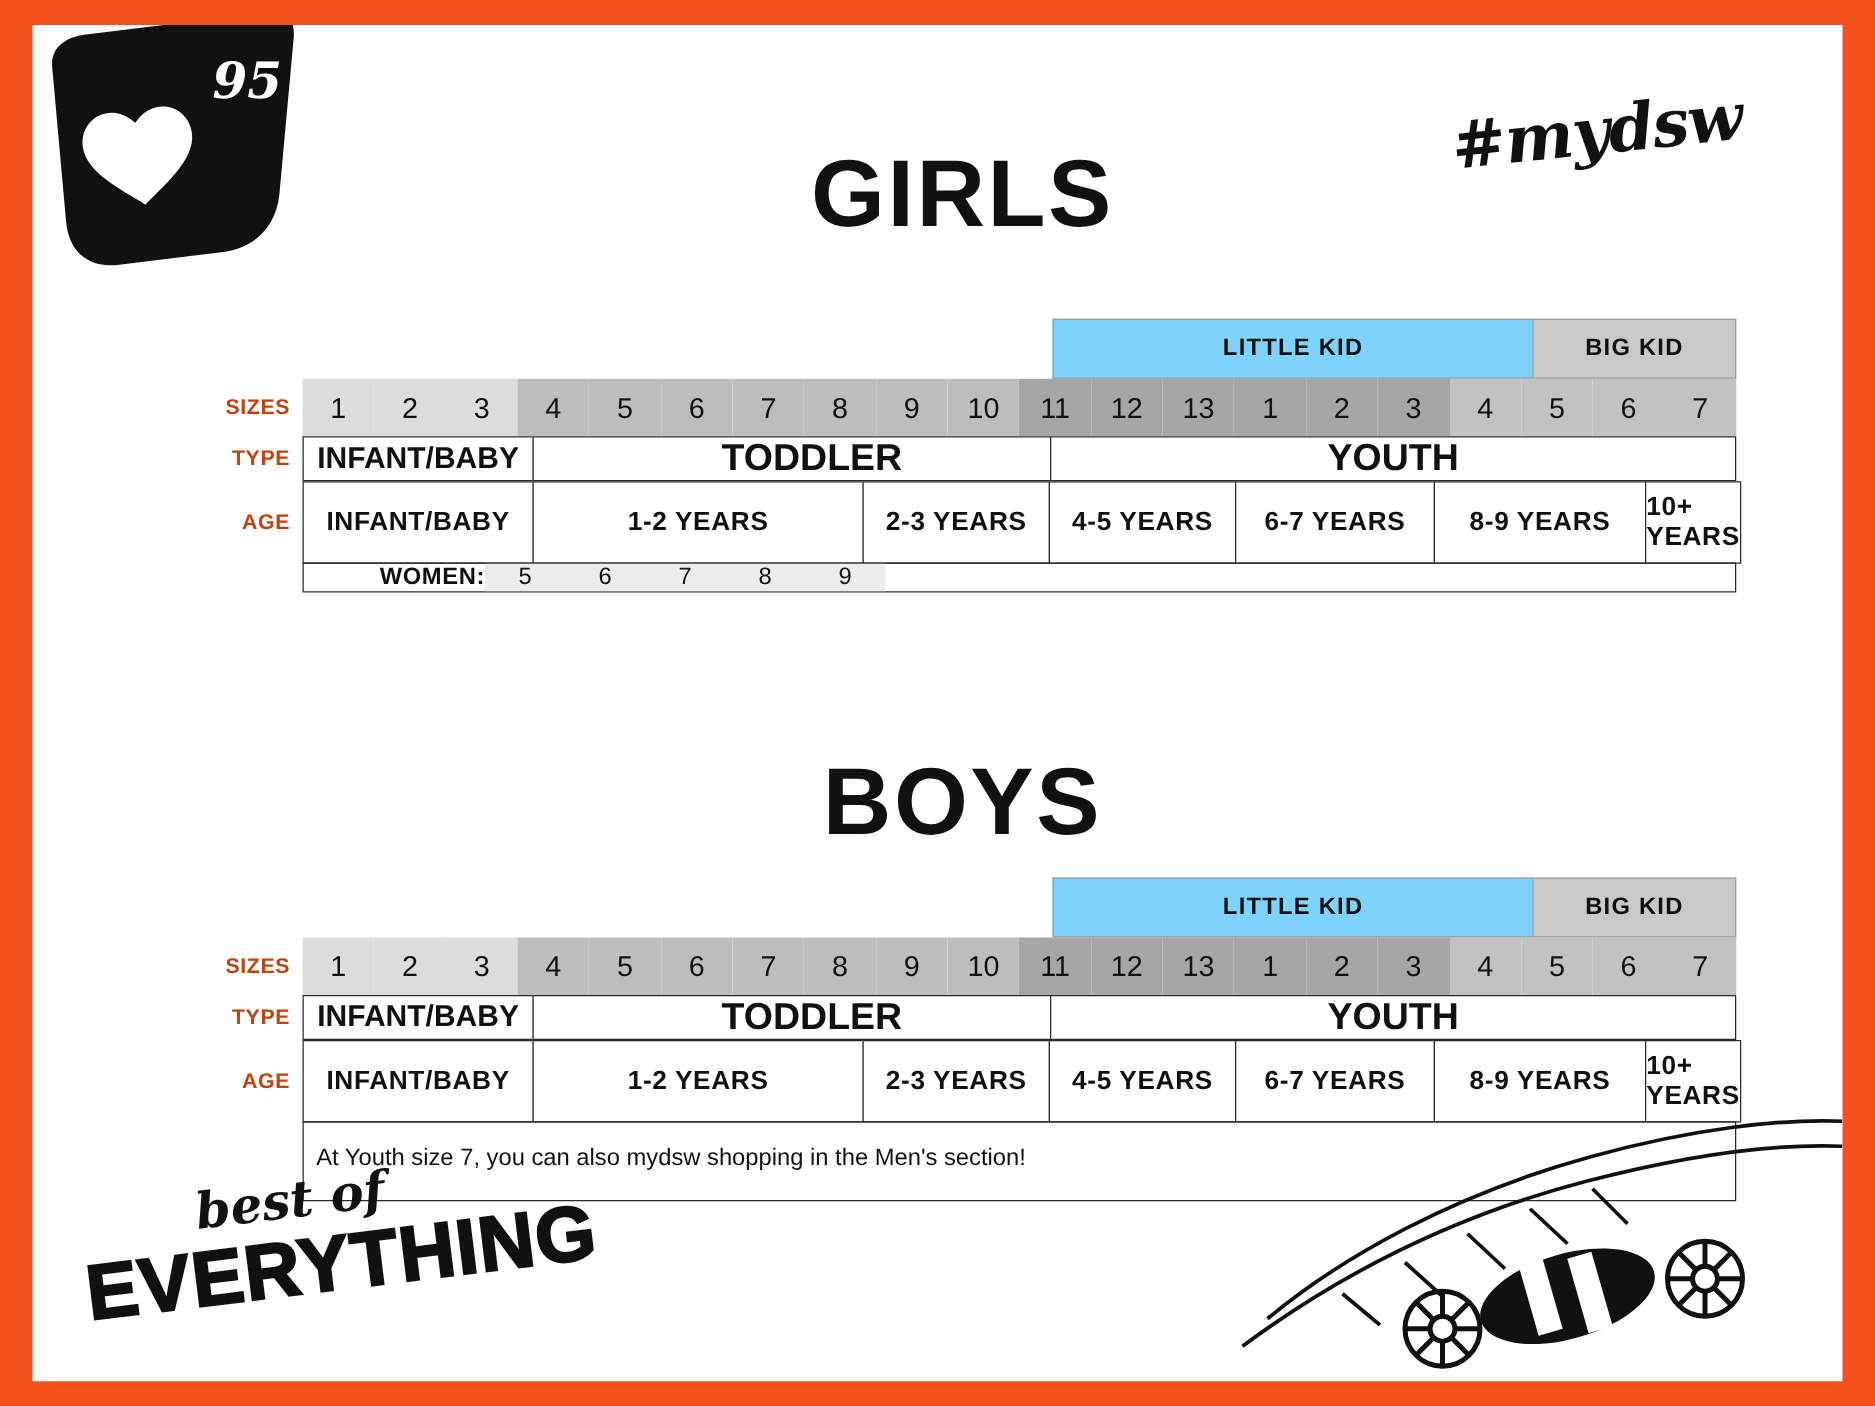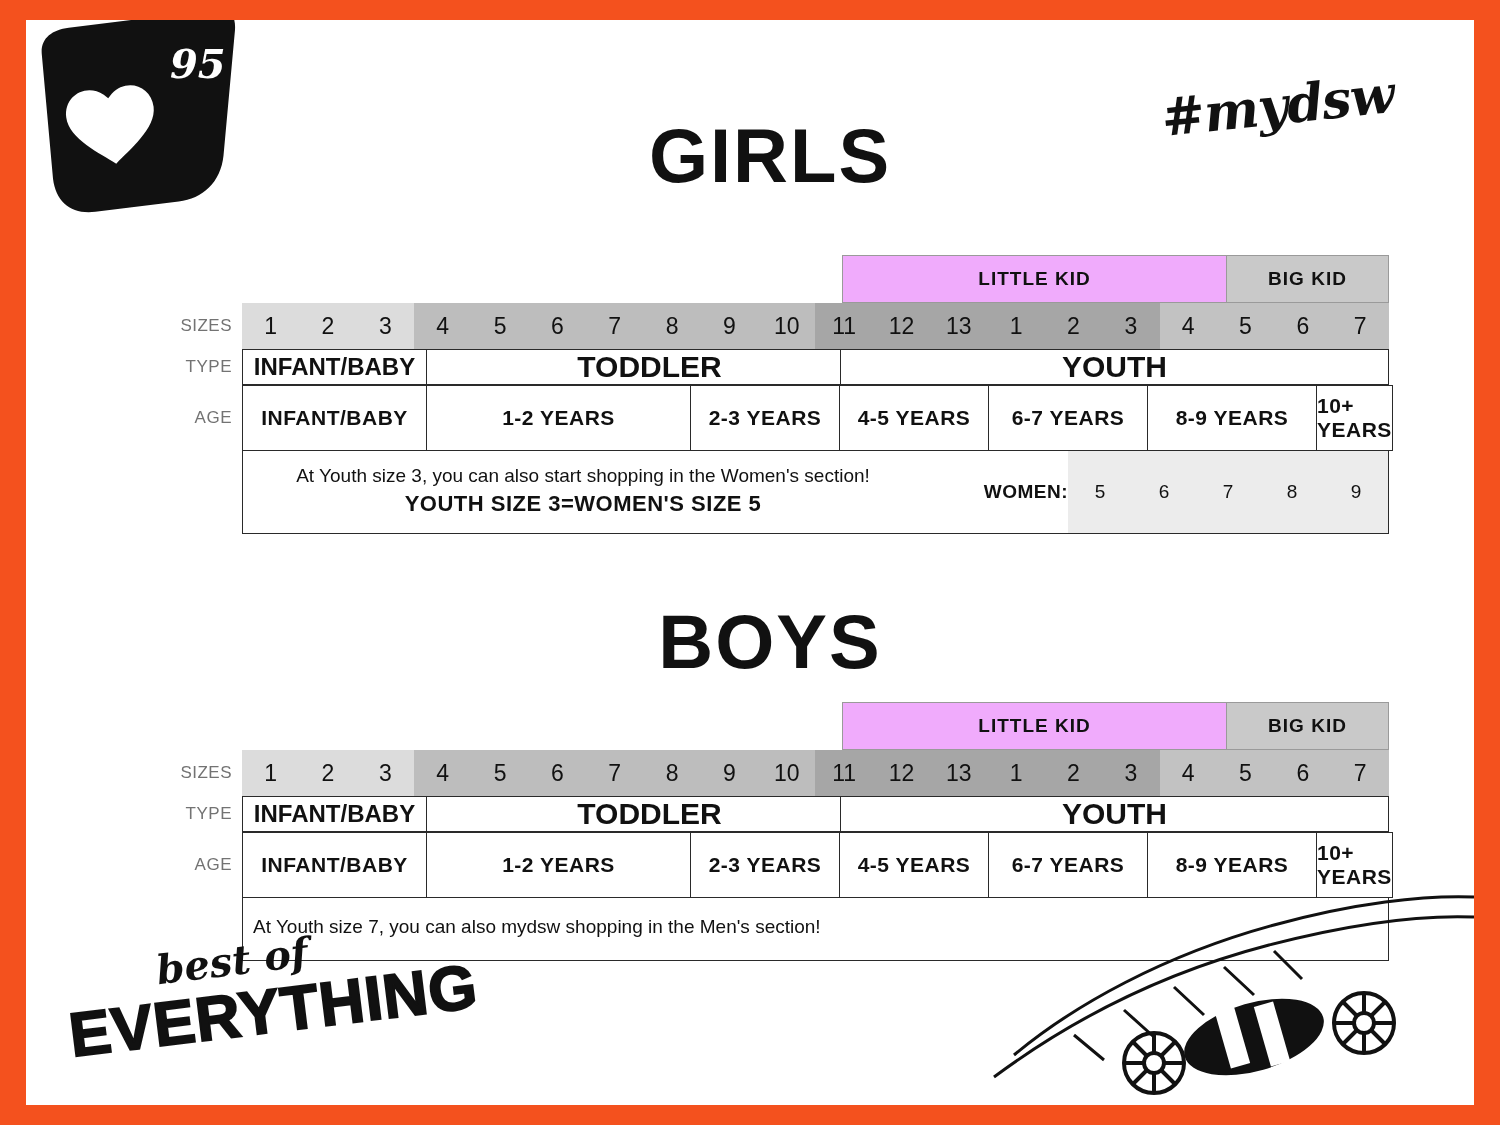--- a/index.html
+++ b/index.html
@@ -62,29 +62,29 @@
   
   .chart { position: absolute; left: 158px; width: 1205px; }
   #girls-chart { top: 235px; }
   #boys-chart  { top: 682px; }
 
   .row { display: flex; align-items: stretch; }
   .rowlabel {
     width: 58px; flex: 0 0 58px;
     display: flex; align-items: center; justify-content: flex-end;
     padding-right: 10px;
-    font-size: 17px; font-weight: 400; letter-spacing: .5px; color: #737373;
+    font-size: 17px; font-weight: 700; letter-spacing: .5px; color: #c2410c;
   }
   .cells { flex: 1; display: flex; }
 
   
   .kidrow { height: 48px; }
   .kidrow .spacer { flex: 0 0 600px; }
   .kid-little {
-    flex: 0 0 385px; background: #f0abfc; border: 1px solid #9a9a9a;
+    flex: 0 0 385px; background: #7dd3fc; border: 1px solid #9a9a9a;
     display: flex; align-items: center; justify-content: center;
     font-size: 19px; font-weight: 700; letter-spacing: 1px; color: #111;
   }
   .kid-big {
     flex: 1; background: #c9c9c9; border: 1px solid #9a9a9a; border-left: none;
     display: flex; align-items: center; justify-content: center;
     font-size: 19px; font-weight: 700; letter-spacing: 1px; color: #111;
   }
 
   
@@ -220,24 +220,20 @@
         <div class="acell" style="flex:0 0 160px">6-7 YEARS</div>
         <div class="acell" style="flex:0 0 170px">8-9 YEARS</div>
         <div class="acell" style="flex:1">10+ YEARS</div>
       </div>
     </div>
 
     <div class="row noterow">
       <div class="rowlabel"></div>
       <div class="cells">
         <div class="note-box">
-          <div class="note-text">
-            <div class="note-l1">At Youth size 3, you can also start shopping in the Women's section!</div>
-            <div class="note-l2">YOUTH SIZE 3=WOMEN'S SIZE 5</div>
-          </div>
           <div class="women-block">
             <div class="women-label">WOMEN:</div>
             <div class="women-sizes">
               <div class="wsz">5</div>
               <div class="wsz">6</div>
               <div class="wsz">7</div>
               <div class="wsz">8</div>
               <div class="wsz">9</div>
             </div>
           </div>

